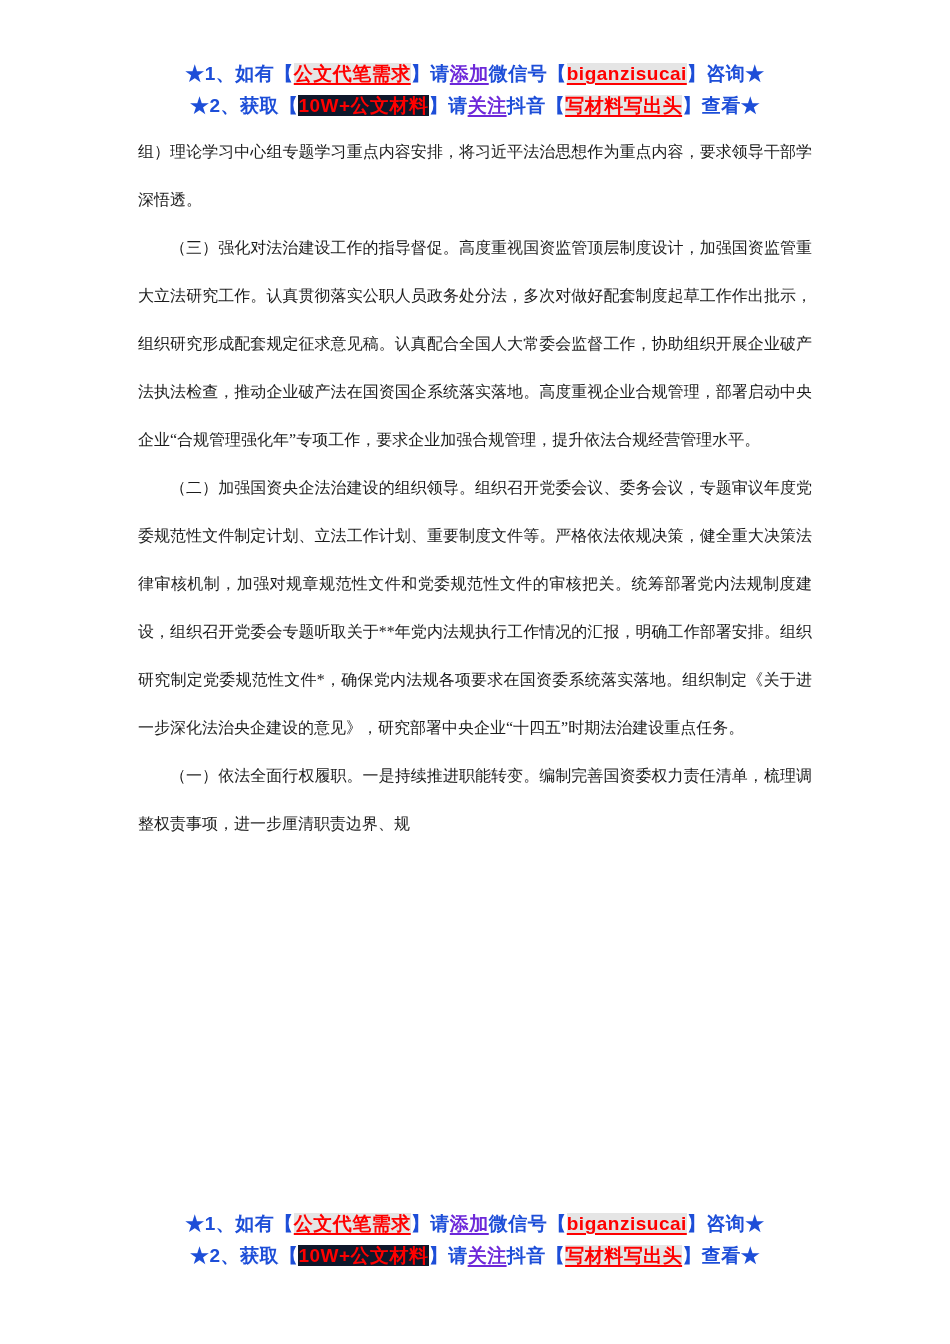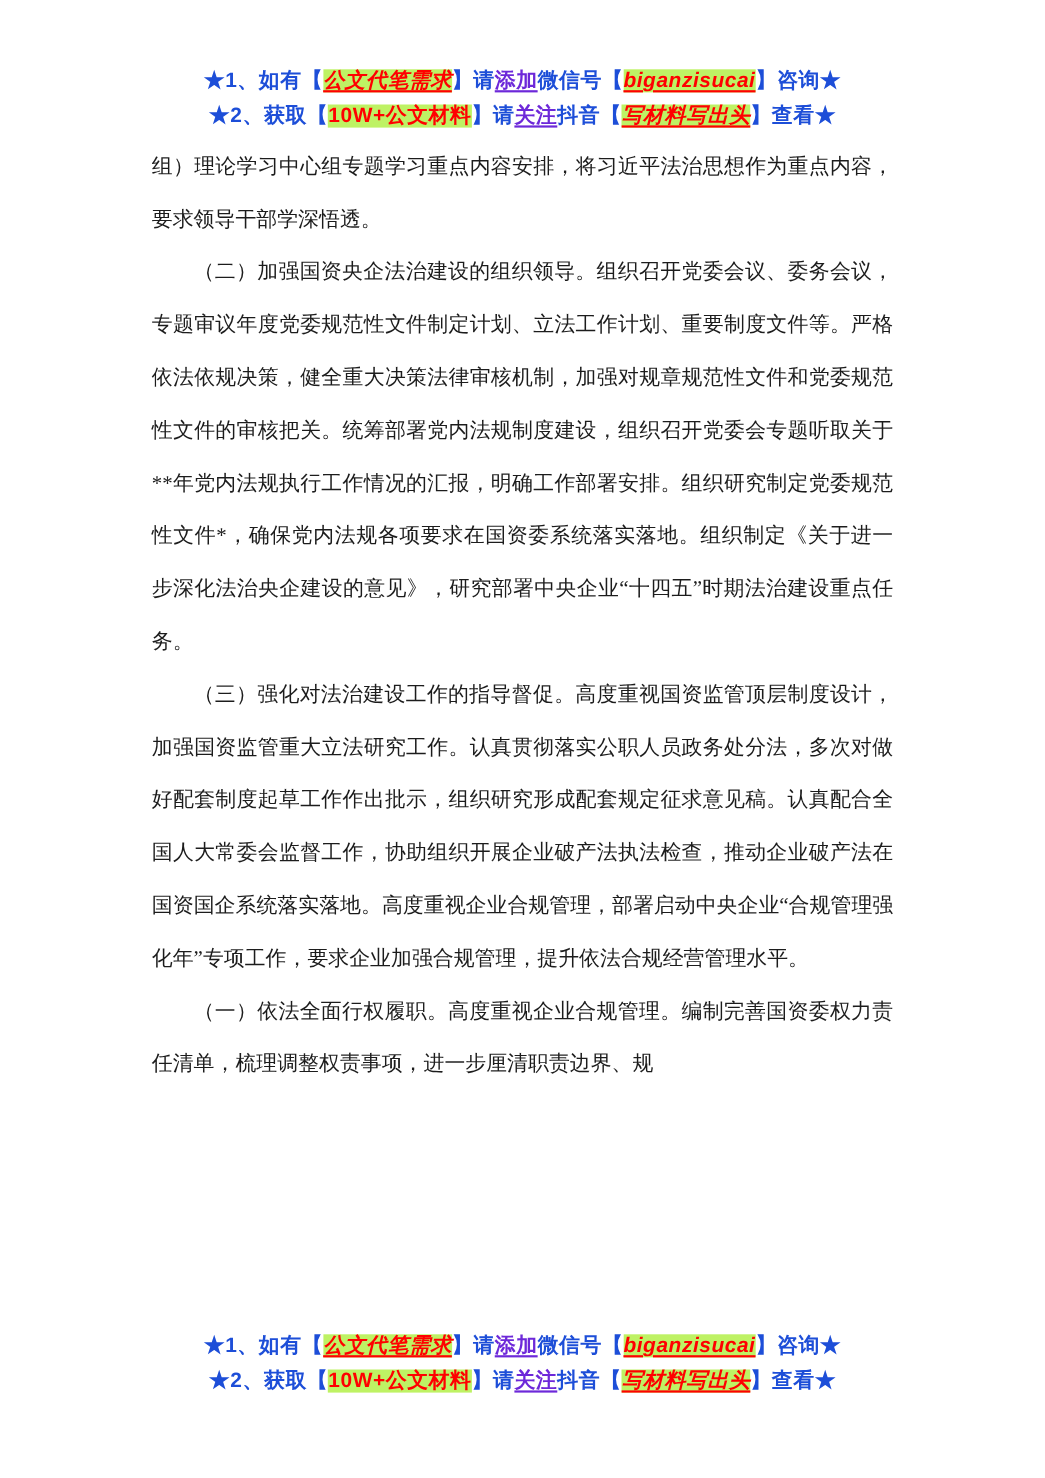--- a/index.html
+++ b/index.html
@@ -25,43 +25,42 @@
     line-height: 32px;
     color: #000000;
     letter-spacing: 0.5px;
   }
   .promo-top { top: 58px; }
   .promo-bottom { top: 1208px; }
   .promo-line { white-space: nowrap; }
   .seg-plain { color: #1d4ed8; }
   .seg-red-highlight {
     color: #ff0000;
-    background: #bef264;
+    background: #0f172a;
   }
   .seg-red-highlight-underline {
     color: #ff0000;
-    background: #bef264;
+    background: #e5e5e5;
     text-decoration: underline;
     text-decoration-thickness: 2px;
     text-underline-offset: 3px;
-    font-style: italic;
   }
   .seg-underline {
     color: #6d28d9;
     text-decoration: underline;
     text-decoration-thickness: 2px;
     text-underline-offset: 3px;
   }
   .doc-body {
     position: absolute;
     top: 128px;
     left: 138px;
     width: 674px;
     font-family: "Liberation Serif", serif;
-    font-size: 19px;
+    font-size: 16px;
     line-height: 48px;
     color: #1c1c1c;
     text-align: justify;
     text-justify: inter-character;
   }
   .doc-body p {
     margin: 0;
     padding: 0;
   }
   .doc-body p.indent { text-indent: 2em; }
@@ -70,21 +69,21 @@
 </head>
 <body>
 
 <div class="page">
   <div class="promo promo-top" id="promo-top">
       <div class="promo-line"><span class="seg-plain">★1、如有【</span><span class="seg-red-highlight-underline">公文代笔需求</span><span class="seg-plain">】请</span><span class="seg-underline">添加</span><span class="seg-plain">微信号【</span><span class="seg-red-highlight-underline">biganzisucai</span><span class="seg-plain">】咨询★</span></div>
       <div class="promo-line"><span class="seg-plain">★2、获取【</span><span class="seg-red-highlight">10W+公文材料</span><span class="seg-plain">】请</span><span class="seg-underline">关注</span><span class="seg-plain">抖音【</span><span class="seg-red-highlight-underline">写材料写出头</span><span class="seg-plain">】查看★</span></div>
     </div>
   <div class="doc-body" id="doc-body">
       <p class="">组）理论学习中心组专题学习重点内容安排，将习近平法治思想作为重点内容，要求领导干部学深悟透。</p>
+      <p class="indent ">（三）强化对法治建设工作的指导督促。高度重视国资监管顶层制度设计，加强国资监管重大立法研究工作。认真贯彻落实公职人员政务处分法，多次对做好配套制度起草工作作出批示，组织研究形成配套规定征求意见稿。认真配合全国人大常委会监督工作，协助组织开展企业破产法执法检查，推动企业破产法在国资国企系统落实落地。高度重视企业合规管理，部署启动中央企业“合规管理强化年”专项工作，要求企业加强合规管理，提升依法合规经营管理水平。</p>
       <p class="indent ">（二）加强国资央企法治建设的组织领导。组织召开党委会议、委务会议，专题审议年度党委规范性文件制定计划、立法工作计划、重要制度文件等。严格依法依规决策，健全重大决策法律审核机制，加强对规章规范性文件和党委规范性文件的审核把关。统筹部署党内法规制度建设，组织召开党委会专题听取关于**年党内法规执行工作情况的汇报，明确工作部署安排。组织研究制定党委规范性文件*，确保党内法规各项要求在国资委系统落实落地。组织制定《关于进一步深化法治央企建设的意见》，研究部署中央企业“十四五”时期法治建设重点任务。</p>
-      <p class="indent ">（三）强化对法治建设工作的指导督促。高度重视国资监管顶层制度设计，加强国资监管重大立法研究工作。认真贯彻落实公职人员政务处分法，多次对做好配套制度起草工作作出批示，组织研究形成配套规定征求意见稿。认真配合全国人大常委会监督工作，协助组织开展企业破产法执法检查，推动企业破产法在国资国企系统落实落地。高度重视企业合规管理，部署启动中央企业“合规管理强化年”专项工作，要求企业加强合规管理，提升依法合规经营管理水平。</p>
-      <p class="indent ">（一）依法全面行权履职。高度重视企业合规管理。编制完善国资委权力责任清单，梳理调整权责事项，进一步厘清职责边界、规</p>
+      <p class="indent ">（一）依法全面行权履职。一是持续推进职能转变。编制完善国资委权力责任清单，梳理调整权责事项，进一步厘清职责边界、规</p>
     </div>
   <div class="promo promo-bottom" id="promo-bottom">
       <div class="promo-line"><span class="seg-plain">★1、如有【</span><span class="seg-red-highlight-underline">公文代笔需求</span><span class="seg-plain">】请</span><span class="seg-underline">添加</span><span class="seg-plain">微信号【</span><span class="seg-red-highlight-underline">biganzisucai</span><span class="seg-plain">】咨询★</span></div>
       <div class="promo-line"><span class="seg-plain">★2、获取【</span><span class="seg-red-highlight">10W+公文材料</span><span class="seg-plain">】请</span><span class="seg-underline">关注</span><span class="seg-plain">抖音【</span><span class="seg-red-highlight-underline">写材料写出头</span><span class="seg-plain">】查看★</span></div>
     </div>
 </div>
 
 </body></html>

